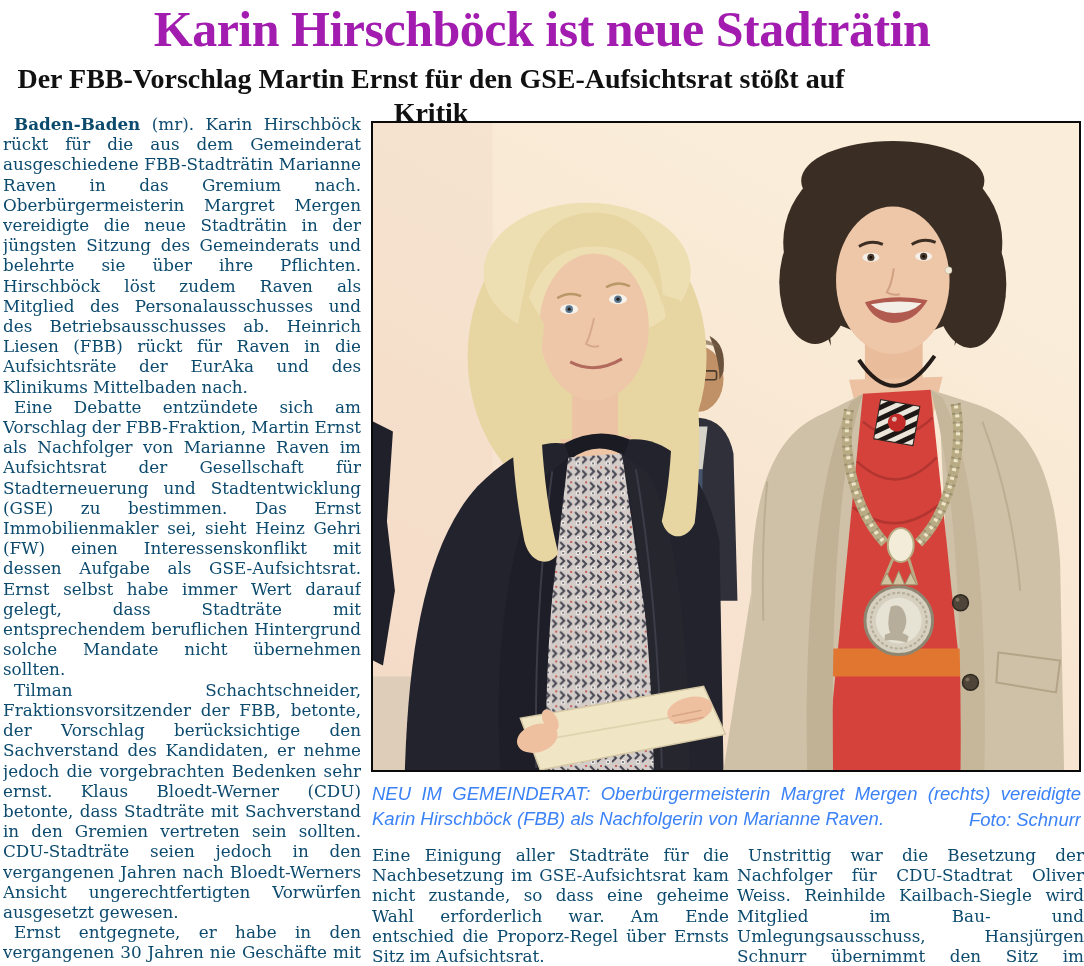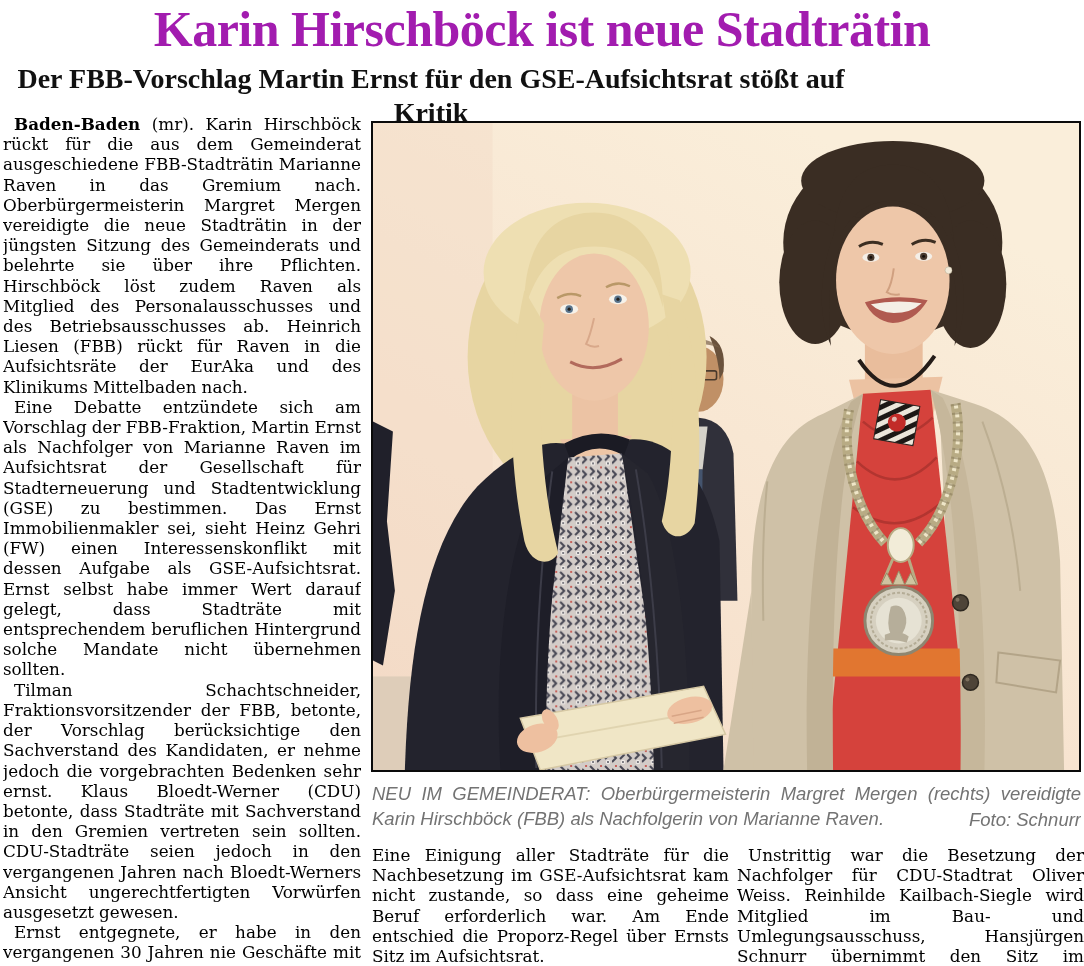--- a/index.html
+++ b/index.html
@@ -15,39 +15,39 @@
     font-weight:bold; font-size:50px; line-height:58px; color:#a21caf;
     letter-spacing:-0.5px;
   }
   .subheadline {
     position:absolute; left:0; top:62px; width:862px;
     text-align:center; font-family:"Liberation Serif",serif;
     font-weight:bold; font-size:28px; line-height:34px; color:#111;
   }
   .bodycol {
     position:absolute; font-size:16.8px; line-height:20.2px;
-    text-align:justify; text-justify:inter-word; color:#000000;
+    text-align:justify; text-justify:inter-word; color:#0c4a6e;
     hyphens:auto; -webkit-hyphens:auto; overflow:hidden;
     word-spacing:-0.3px;
   }
   .bodycol p { text-indent:11px; margin:0; }
   .bodycol p.noindent { text-indent:0; }
   #col1 { left:3px;  top:114px; width:358px; height:852px; }
   #col2 { left:372px; top:845px; width:357px; height:121px; }
   #col3 { left:737px; top:845px; width:347px; height:121px; }
   .lead-bold { font-weight:bold; }
   .photo-frame {
     position:absolute; left:371px; top:121px; width:710px; height:651px;
     border:2px solid #0a0a0a; background:#f7e5d1;
   }
   .photo-frame svg { display:block; width:100%; height:100%; }
   .caption {
     position:absolute; left:372px; top:781px; width:709px; height:52px;
     font-family:"Liberation Sans",sans-serif; font-style:italic;
-    font-size:18.5px; line-height:25px; color:#737373;
+    font-size:18.5px; line-height:25px; color:#3b82f6;
     text-align:justify; overflow:hidden;
   }
   .caption .credit {
     position:absolute; right:0; bottom:1px; font-style:italic;
     background:#ffffff; padding-left:8px;
   }
 </style>
 </head>
 <body>
 
@@ -223,20 +223,20 @@
       </g>
     </svg>
   </figure>
 
   <figcaption class="caption">
     <span>NEU IM GEMEINDERAT: Oberbürgermeisterin Margret Mergen (rechts) vereidigte Karin Hirschböck (FBB) als Nachfolgerin von Marianne Raven.</span>
     <span class="credit">Foto: Schnurr</span>
   </figcaption>
 
   <div id="col2" class="bodycol">
-    <p class="noindent">Eine Einigung aller Stadträte für die Nachbesetzung im GSE-Aufsichtsrat kam nicht zustande, so dass eine geheime Beruf erforderlich war. Am Ende entschied die Proporz-Regel über Ernsts Sitz im Aufsichtsrat.</p>
+    <p class="noindent">Eine Einigung aller Stadträte für die Nachbesetzung im GSE-Aufsichtsrat kam nicht zustande, so dass eine geheime Wahl erforderlich war. Am Ende entschied die Proporz-Regel über Ernsts Sitz im Aufsichtsrat.</p>
   </div>
 
   <div id="col3" class="bodycol">
     <p>Unstrittig war die Besetzung der Nachfolger für CDU-Stadtrat Oliver Weiss. Reinhilde Kailbach-Siegle wird Mitglied im Bau- und Umlegungsausschuss, Hansjürgen Schnurr übernimmt den Sitz im Aufsichtsrat der GSE.</p>
   </div>
 
 </div>
 
 </body></html>

